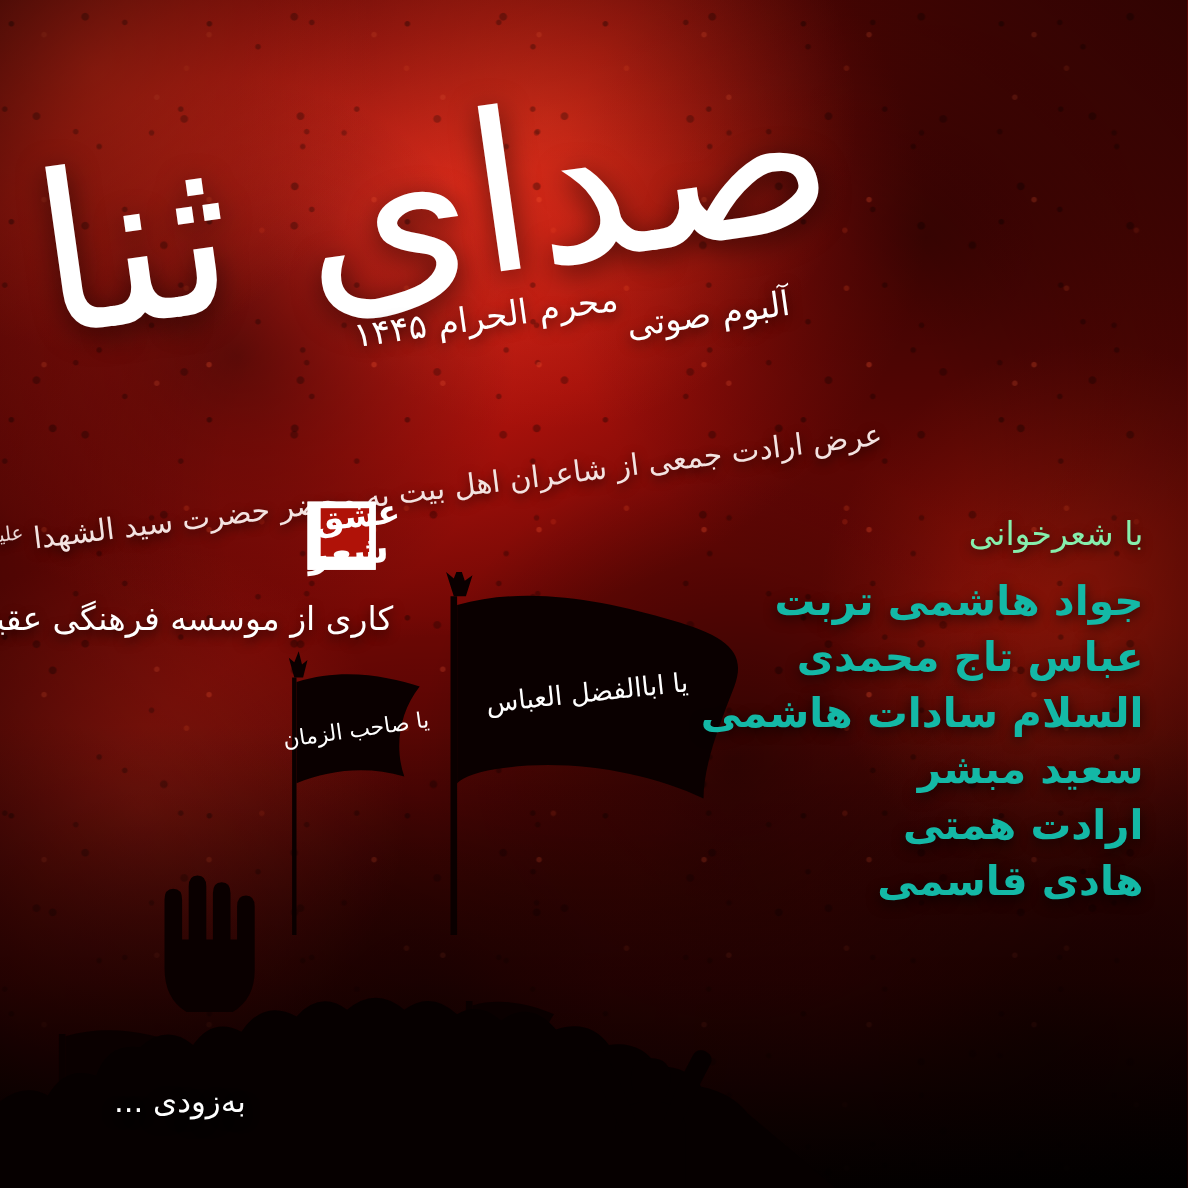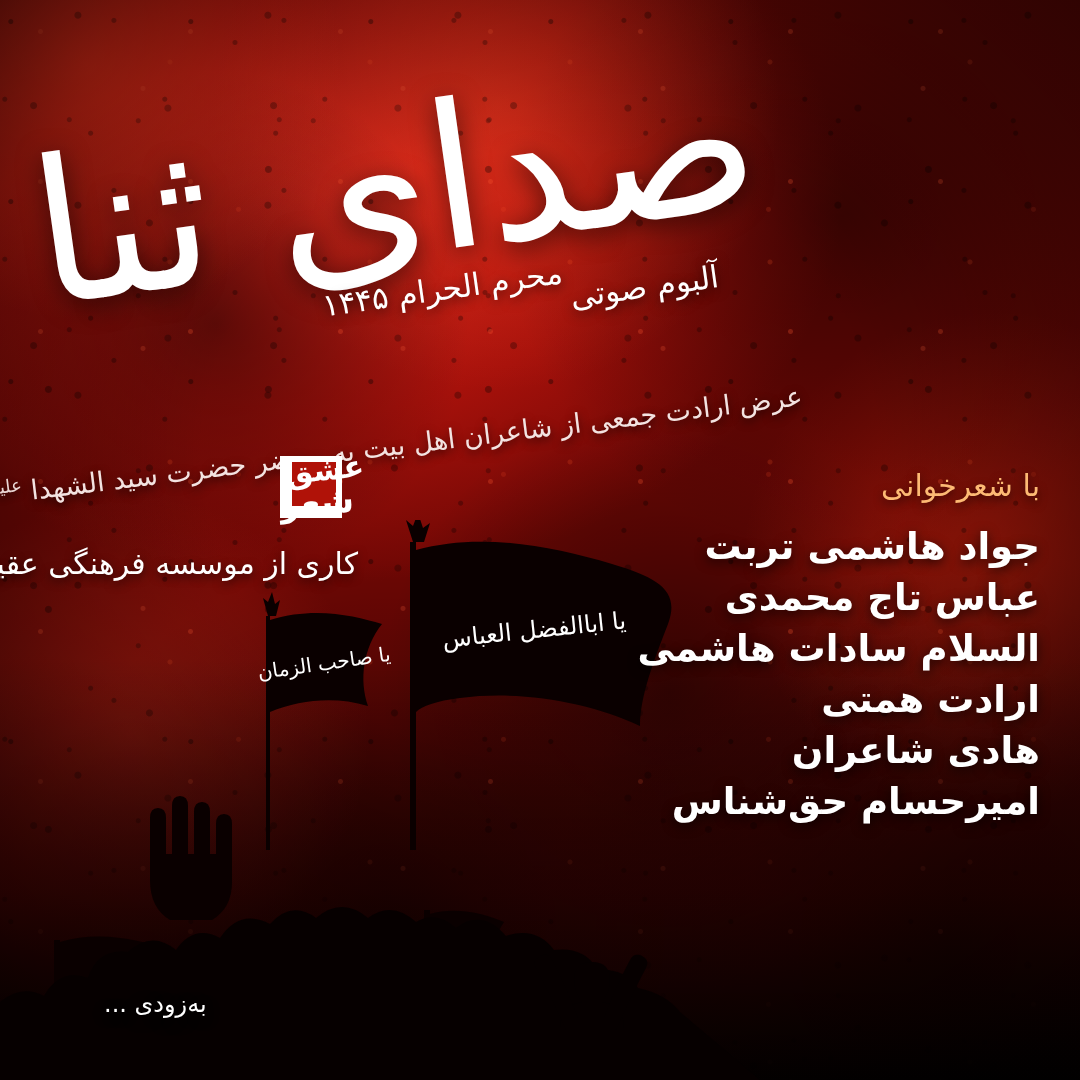--- a/index.html
+++ b/index.html
@@ -165,28 +165,28 @@
     position: absolute;
     top: 468px;
     right: 40px;
     width: 620px;
     text-align: right;
     color: #ffffff;
   }
   .poets-head {
     font-size: 30px;
     margin-bottom: 18px;
-    color: #fdba74;
+    color: #86efac;
     text-shadow: 0 3px 10px rgba(0,0,0,0.6);
   }
   .poet {
     font-size: 37px;
     line-height: 1.38;
     font-weight: 700;
-    color: #ffffff;
+    color: #14b8a6;
     text-shadow: 0 3px 12px rgba(0,0,0,0.7);
     letter-spacing: -0.5px;
   }
 
   
   .producer {
     position: absolute;
     top: 452px;
     left: 28px;
     width: 330px;
@@ -242,21 +242,21 @@
     text-align: right;
     padding-right: 0;
     text-shadow: 0 3px 10px rgba(0,0,0,0.6);
   }
 
   
   .coming-soon {
     position: absolute;
     left: 104px;
     bottom: 62px;
-    font-size: 24px;
+    font-size: 28px;
     color: #ffffff;
     text-shadow: 0 3px 14px rgba(0,0,0,0.85);
     letter-spacing: -0.5px;
   }
 </style>
 </head>
 <body>
 
 <div id="poster">
 
@@ -310,23 +310,23 @@
     <span>عرض ارادت جمعی از شاعران اهل بیت</span>
     <span>به محضر حضرت سید الشهدا</span>
     <span class="honorific">علیه السلام</span>
   </div>
 
   <div class="poets">
     <div class="poets-head">با شعرخوانی</div>
     <div class="poet">جواد هاشمی تربت</div>
     <div class="poet">عباس تاج محمدی</div>
     <div class="poet">السلام سادات هاشمی</div>
+    <div class="poet">سعید مبشر</div>
     <div class="poet">ارادت همتی</div>
-    <div class="poet">هادی شاعران</div>
-    <div class="poet">امیرحسام حق‌شناس</div>
+    <div class="poet">هادی قاسمی</div>
   </div>
 
   <div class="producer">
     <div class="logo">
       <div class="logo-sq"></div>
       <div class="logo-sq-inner"></div>
       <div class="logo-word-top">عشق</div>
       <div class="logo-word-bot">شعر</div>
     </div>
     <div class="producer-line">کاری از موسسه فرهنگی عقیق</div>

